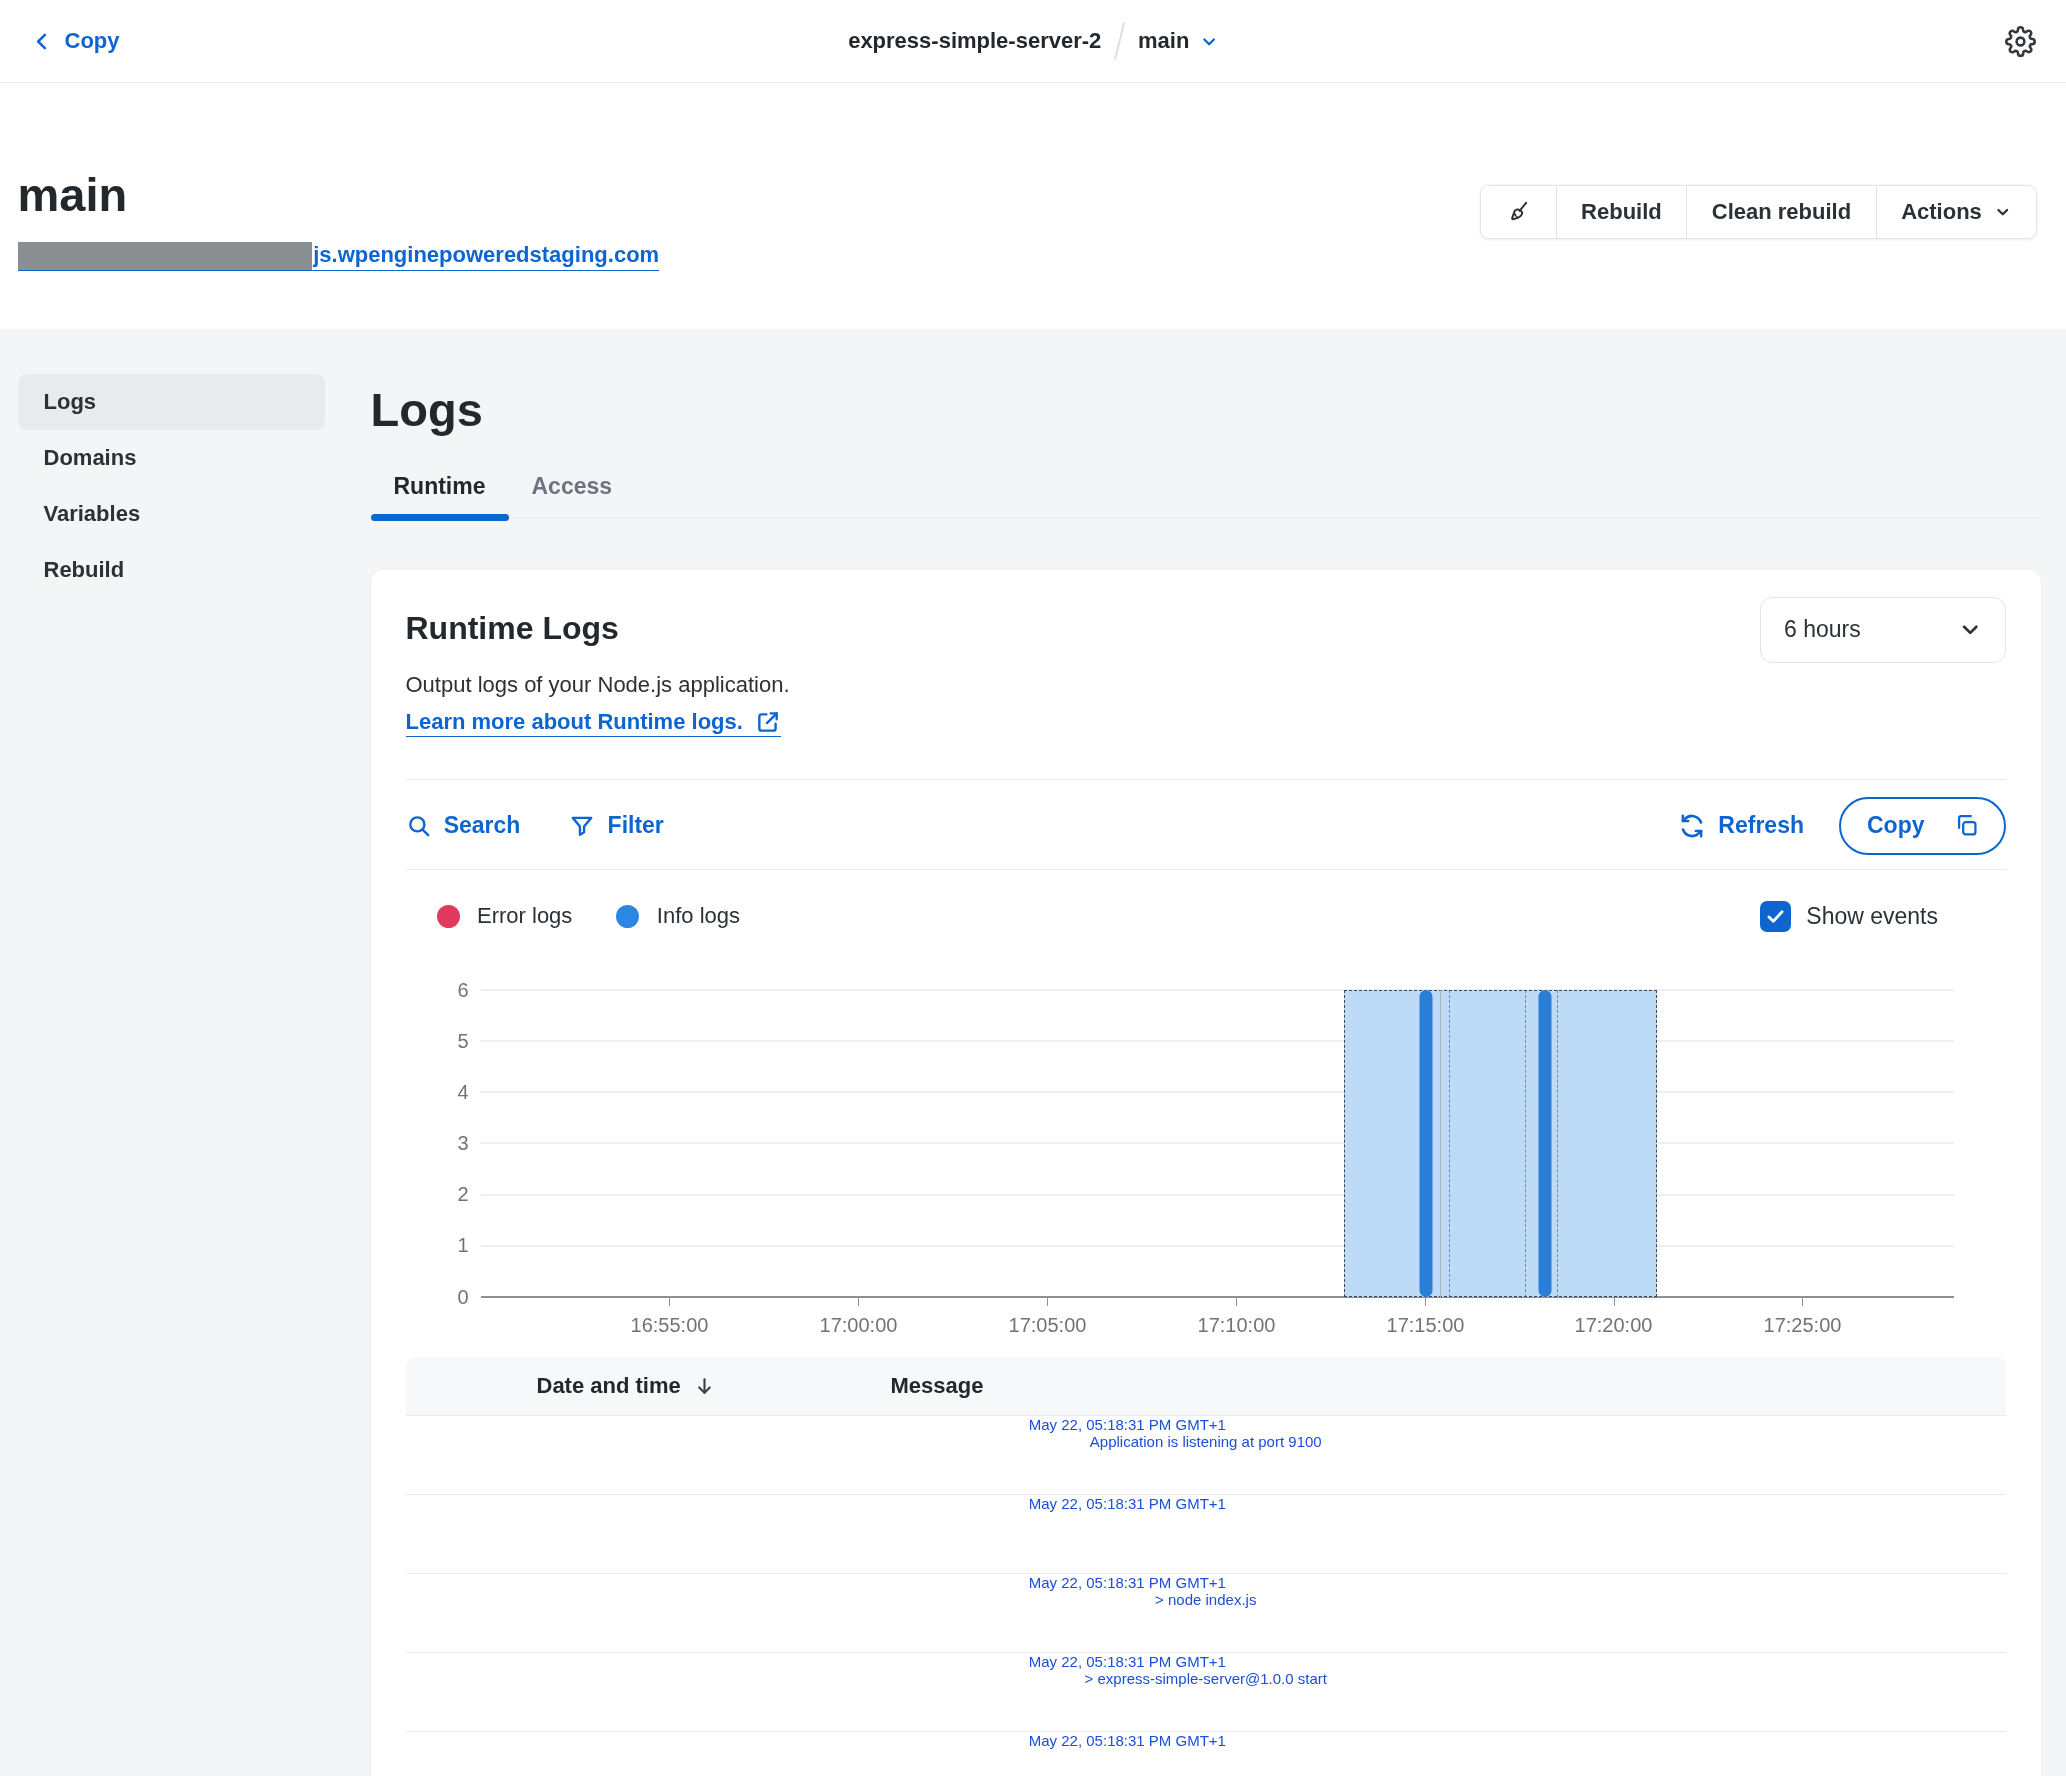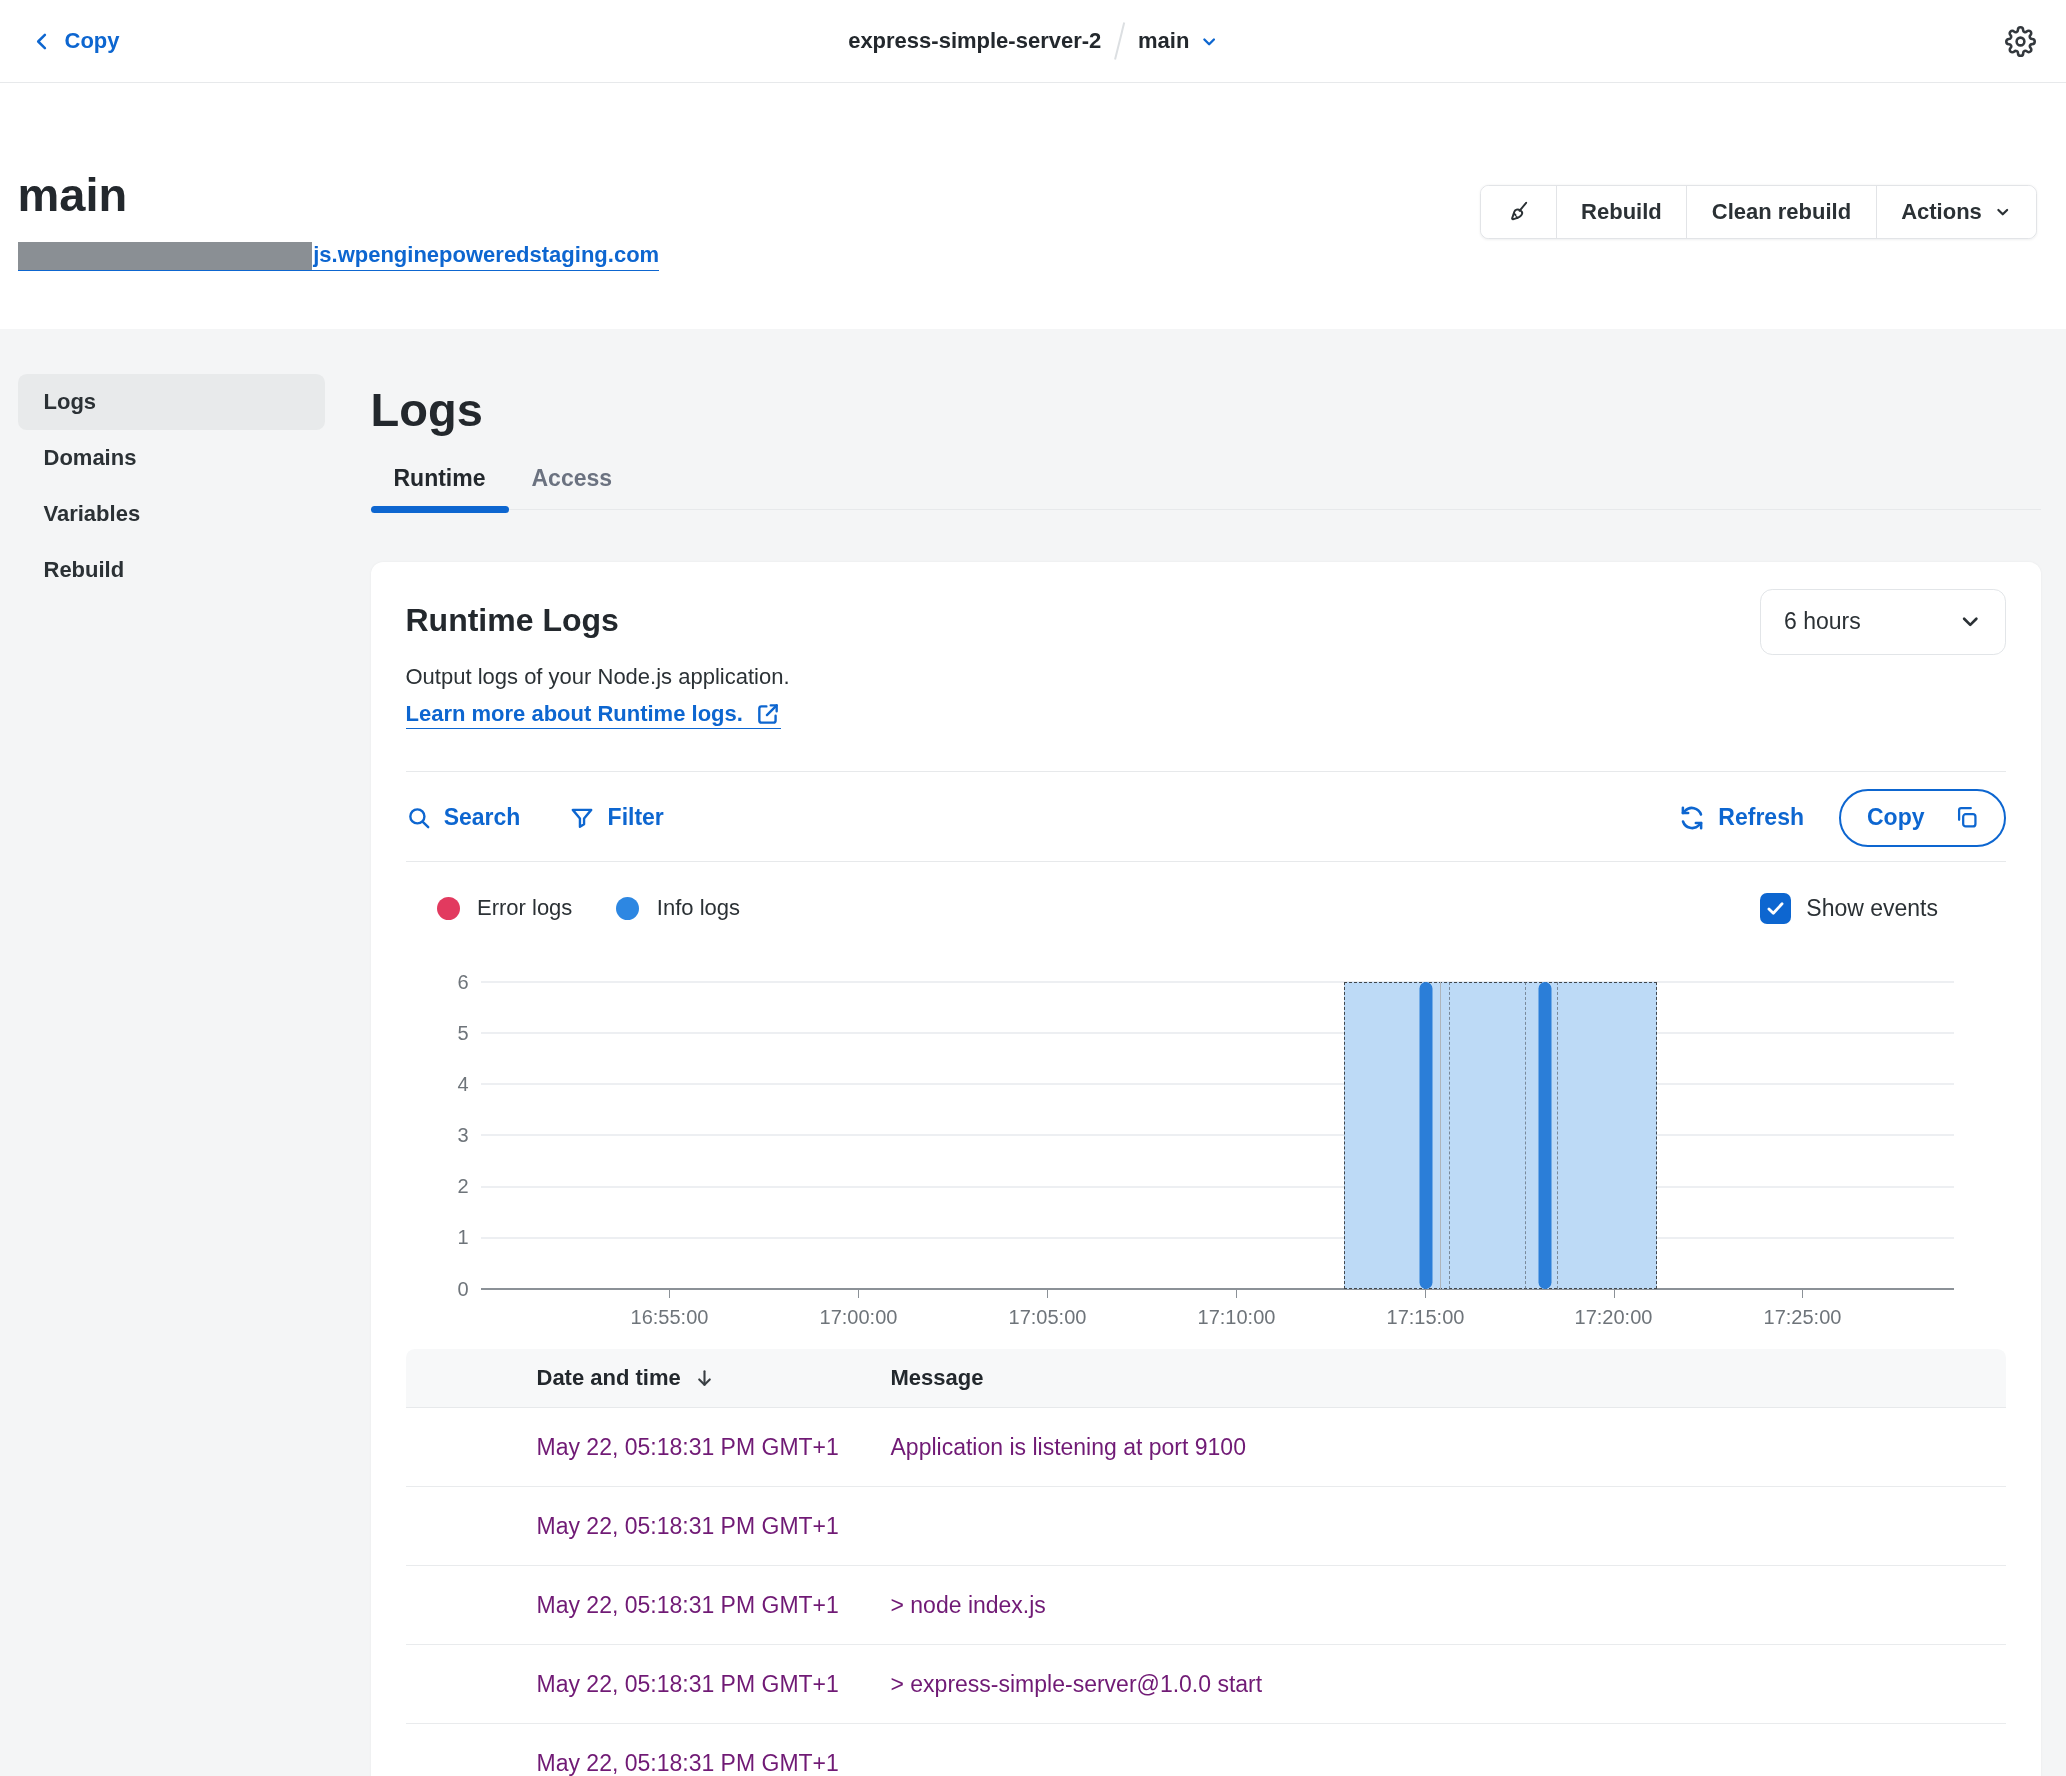--- a/index.html
+++ b/index.html
@@ -31,21 +31,21 @@
   .hbtn{display:flex;align-items:center;padding:0 24.5px;font-size:22px;font-weight:700;color:#2b3135;cursor:pointer;border-left:0.9px solid #e2e4e7;gap:12.2px;background:#fff;}
   .hbtn:first-child{border-left:none;}
   
   .content{display:flex;background:var(--page-bg);height:1447px;padding-top:45px;align-items:flex-start;}
   .sidebar{width:307px;margin-left:17.5px;flex-shrink:0;}
   .side-item{height:56px;display:flex;align-items:center;padding-left:26px;font-size:22px;font-weight:600;color:#2b3135;border-radius:8.7px;cursor:pointer;}
   .side-item.active{background:#e8eaeb;}
   .main{flex:1;margin-left:46px;margin-right:26px;min-width:0;}
   .logs-title{font-size:47px;font-weight:700;line-height:49px;margin:10.5px 0 0 0;}
   .tabs{display:flex;margin-top:31px;border-bottom:1.7px solid var(--border);}
-  .tab{padding:0 23px 17.5px;font-size:23px;font-weight:700;color:var(--muted);position:relative;cursor:pointer;}
+  .tab{padding:0 23px 17.5px;font-size:23px;font-weight:700;color:var(--muted);position:relative;cursor:pointer;margin-top:8px;}
   .tab.active{color:var(--text);}
   .tab.active::after{content:"";position:absolute;left:0;right:0;bottom:-4.4px;height:7.9px;border-radius:4.4px;background:var(--accent);}
   
   .card{margin-top:52px;background:#fff;border-radius:12.2px 12.2px 0 0;padding:37px 35px 52px;box-shadow:0 0.9px 2.6px rgba(16,24,40,.05);}
   .card-head{display:flex;justify-content:space-between;align-items:flex-start;}
   .card-title{font-size:32px;font-weight:700;margin:0;line-height:42px;}
   .card-desc{font-size:22px;margin:23px 16px 0 0;color:#2b3135;}
   .learn{display:inline-flex;align-items:center;gap:12.2px;margin-top:10.5px;color:var(--accent);font-weight:700;font-size:22px;border-bottom:1.7px solid var(--accent);padding-bottom:1.7px;cursor:pointer;}
   .dropdown{width:246px;height:66px;border:1.3px solid #e2e5e8;border-radius:12.2px;display:flex;align-items:center;justify-content:space-between;padding:0 23px;font-size:23px;color:#2b3135;cursor:pointer;background:#fff;margin-top:-10.5px;}
   .divider{border:0;border-top:1.3px solid var(--border);margin:42px 0 0;}
@@ -73,21 +73,21 @@
   .xlab{position:absolute;top:324px;transform:translateX(-50%);font-size:20px;color:#6e747a;white-space:nowrap;}
   .sel-region{position:absolute;top:0;bottom:0;background:var(--sel-fill);border:1.7px dashed var(--sel-border);}
   .bar{position:absolute;bottom:0;width:13px;border-radius:7px;background:var(--bar);transform:translateX(-50%);}
   .evline{position:absolute;top:0;bottom:0;width:0;}
   .evline.dashed{border-left:1.7px dashed rgba(84,94,104,.65);}
   .evline.solid{border-left:1.7px solid #aeb4ba;}
   
   .logtable{margin-top:7px;}
   .trow{display:flex;align-items:center;border-bottom:1.3px solid #e9ebed;}
   .thead{height:59px;background:var(--thead);border-radius:8.7px 8.7px 0 0;font-weight:700;font-size:22px;border-bottom:1.3px solid var(--border);}
-  .tbody-row{height:79px;font-size:23px;color:#701a75;background:#fff;cursor:pointer;}
+  .tbody-row{height:79px;font-size:15px;color:#1d4ed8;background:#fff;cursor:pointer;flex-direction:column;}
   .col-gutter{width:131px;flex-shrink:0;}
   .col-date{width:354px;flex-shrink:0;display:flex;align-items:center;gap:12.2px;}
   .col-msg{flex:1;min-width:0;}
 </style>
 </head>
 <body>
 
 <div class="topbar">
   <div class="back">
     <span>

